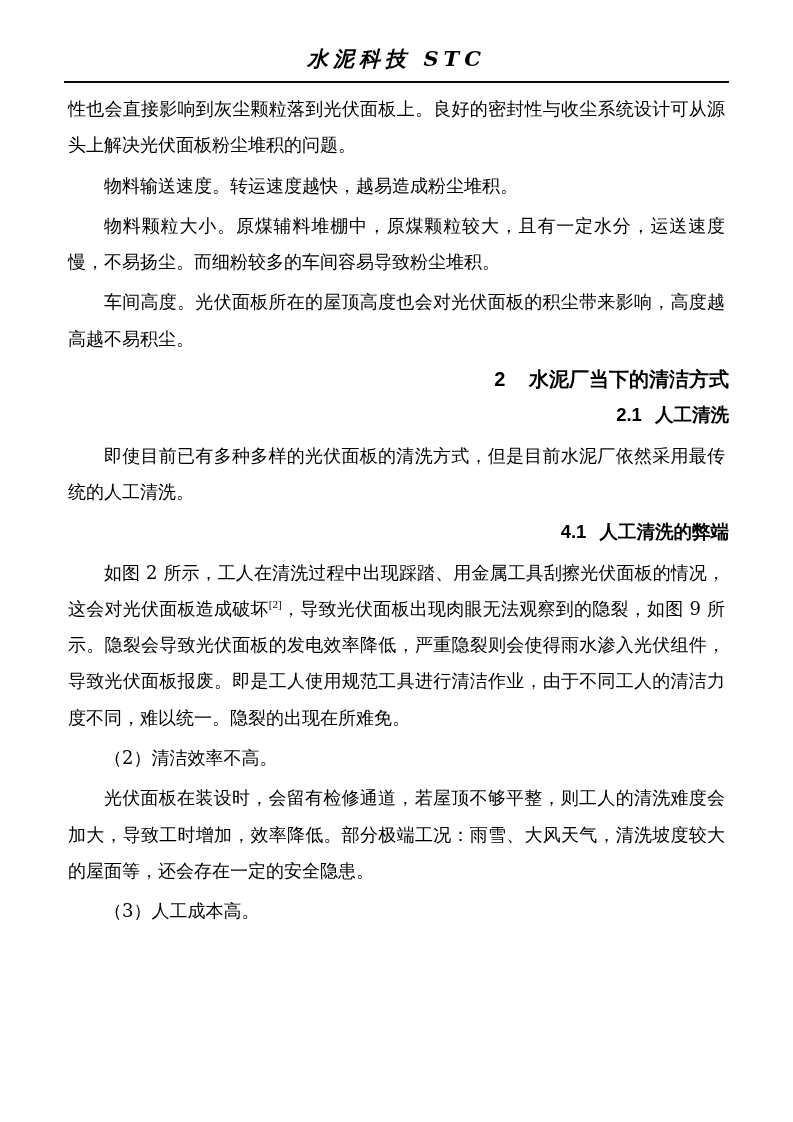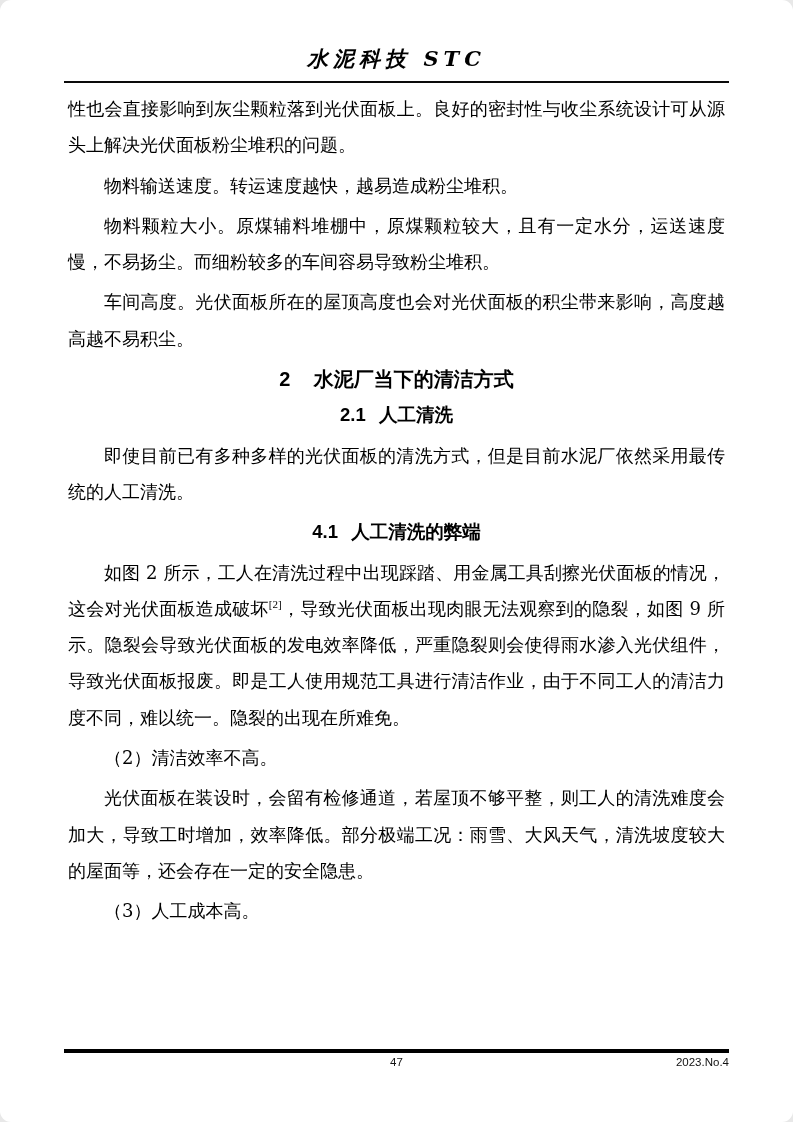--- a/index.html
+++ b/index.html
@@ -6,21 +6,20 @@
   html, body { margin: 0; padding: 0; background: #e8e8e8; }
   .page {
     position: relative;
     width: 793px;
     height: 1122px;
     margin: 0 auto;
     background: #ffffff;
     color: #000000;
     font-family: "DejaVu Serif", "Liberation Serif", serif;
     overflow: hidden;
-    border-radius: 11px;
   }
   .margins { padding: 0 64px; }
 
   
   .journal-title {
     padding-top: 42px;
     line-height: 34px;
     text-align: center;
     font-size: 21px;
     font-weight: bold;
@@ -50,21 +49,21 @@
     vertical-align: super;
     font-family: "Liberation Serif", serif;
   }
 
   
   .h1-sec, .h2-sec {
     margin: 0;
     font-family: "Liberation Sans", "DejaVu Sans", sans-serif;
     font-weight: bold;
     line-height: 36.3px;
-    text-align: center;
+    text-align: right;
   }
   .h1-sec { font-size: 20px; }
   .h2-sec { font-size: 18.5px; }
   .h1-sec .sec-num { display: inline-block; margin-right: 18px; }
   .h2-sec .sec-num { display: inline-block; margin-right: 8px; }
 
   
   .page-footer {
     position: absolute;
     left: 64px;
@@ -136,21 +135,14 @@
     <p class="indent"><span>如图 2 所示，工人在清洗过程中出现踩踏、用金属工具刮擦光伏面板的情况，这会对光伏面板造成破坏</span><sup class="cite">[2]</sup><span>，导致光伏面板出现肉眼无法观察到的隐裂，如图 9 所示。隐裂会导致光伏面板的发电效率降低，严重隐裂则会使得雨水渗入光伏组件，导致光伏面板报废。即是工人使用规范工具进行清洁作业，由于不同工人的清洁力度不同，难以统一。隐裂的出现在所难免。</span></p>
 
     <p class="indent">（2）清洁效率不高。</p>
 
     <p class="indent">光伏面板在装设时，会留有检修通道，若屋顶不够平整，则工人的清洗难度会加大，导致工时增加，效率降低。部分极端工况：雨雪、大风天气，清洗坡度较大的屋面等，还会存在一定的安全隐患。</p>
 
     <p class="indent">（3）人工成本高。</p>
 
   </div>
 
-  <div class="page-footer">
-    <hr class="footer-rule">
-    <div class="footer-row">
-      <span class="footer-page-num">47</span>
-      <span class="footer-issue">2023.No.4</span>
-    </div>
-  </div>
 
 </div>
 
 </body></html>

